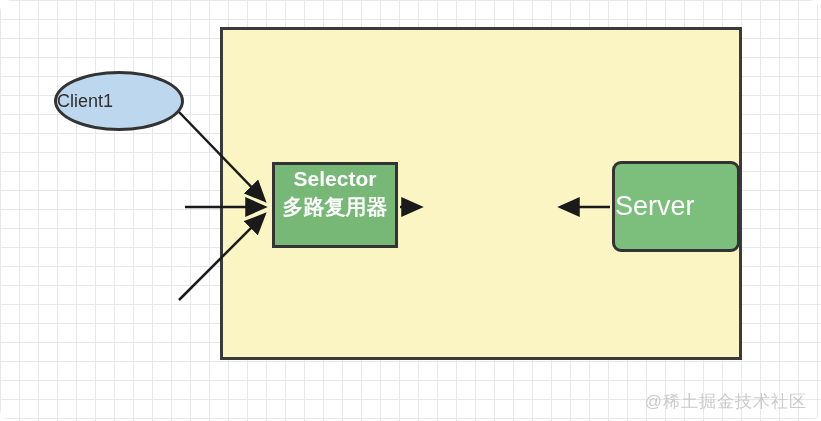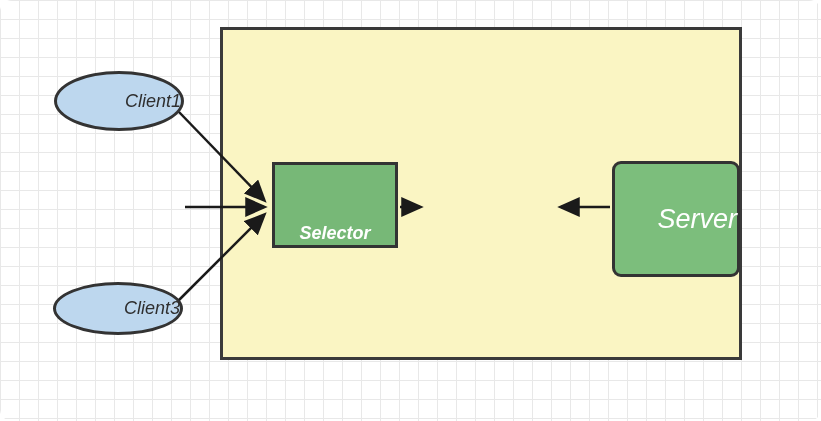--- a/index.html
+++ b/index.html
@@ -8,85 +8,84 @@
     width:821px;height:421px;
     font-family:"Liberation Sans","DejaVu Sans",sans-serif;
     background-color:#ffffff;
     background-image:
       linear-gradient(to right, #e8e8e8 1px, transparent 1px),
       linear-gradient(to bottom, #e8e8e8 1px, transparent 1px);
     background-size:19px 19px;
     border-radius:12px;
     overflow:hidden;
   }
-  .node{position:absolute;display:flex;align-items:center;justify-content:flex-end;box-sizing:border-box;font-style:italic;}
+  .node{position:absolute;display:flex;align-items:center;justify-content:flex-start;box-sizing:border-box;}
   .yellow-container{
     left:220px;top:27px;width:522px;height:333px;
     background:#faf5c3;border:3px solid #3a3a3a;z-index:1;
   }
   .client{
     width:130px;height:58px;border-radius:50%;
     background:#bdd7ee;border:3px solid #333333;
     color:#2f2f2f;font-size:18px;z-index:2;
   }
   .client1{left:54px;top:71px;height:60px;}
   .client2{left:53px;top:181px;height:53px;}
   .client3{left:53px;top:282px;height:53px;}
   .selector-box{
     left:272px;top:162px;width:126px;height:86px;
     background:#77b877;border:3px solid #333333;
-    color:#ffffff;font-weight:bold;font-size:18px;
+    color:#ffffff;font-weight:bold;font-size:21px;
     flex-direction:column;line-height:1.35;z-index:2;text-align:center;
   }
   .thread-ellipse{
     left:427px;top:179px;width:127px;height:58px;border-radius:50%;
     background:#f0890a;border:3px solid #333333;
     color:#ffffff;font-size:18px;font-weight:600;z-index:2;
   }
   .server-box{
-    left:612px;top:161px;width:128px;height:116px;
+    left:612px;top:161px;width:128px;height:91px;
     background:#7cbe7c;border:3px solid #333333;border-radius:9px;
     color:#ffffff;font-size:27px;z-index:2;
   }
   .arrow-layer{position:absolute;left:0;top:0;width:821px;height:421px;z-index:3;pointer-events:none;}
   .watermark{
     position:absolute;right:14px;bottom:8px;
     color:#cbcbcb;font-size:17px;z-index:4;letter-spacing:1px;
   }
 </style>
 </head>
 <body>
 
 <div class="canvas">
 
   <div class="node yellow-container"></div>
 
   <div class="node client client1">
     <span>Client1</span>
   </div>
-  <div class="node client client3">
-    <span>Client3</span>
-  </div>
 
   <div class="node selector-box">
     <span>Selector</span>
+    <span>多路复用器</span>
   </div>
 
 
   <div class="node server-box">
     <span>Server</span>
   </div>
 
   <svg class="arrow-layer" viewBox="0 0 821 421" xmlns="http://www.w3.org/2000/svg">
     <defs>
       <marker id="arrowhead" markerWidth="9" markerHeight="8" refX="7.5" refY="4" orient="auto">
         <polygon points="0 0, 9 4, 0 8" fill="#1a1a1a"></polygon>
       </marker>
     </defs>
     <line x1="179" y1="112" x2="264" y2="200" stroke="#1a1a1a" stroke-width="2.5" marker-end="url(#arrowhead)"></line>
     <line x1="185" y1="207" x2="264" y2="207" stroke="#1a1a1a" stroke-width="2.5" marker-end="url(#arrowhead)"></line>
     <line x1="179" y1="300" x2="264" y2="215" stroke="#1a1a1a" stroke-width="2.5" marker-end="url(#arrowhead)"></line>
     <line x1="400" y1="207" x2="420" y2="207" stroke="#1a1a1a" stroke-width="2.5" marker-end="url(#arrowhead)"></line>
     <line x1="610" y1="207" x2="561" y2="207" stroke="#1a1a1a" stroke-width="2.5" marker-end="url(#arrowhead)"></line>
   </svg>
 
+  <div class="watermark">@稀土掘金技术社区</div>
 
 </div>
 
 </body></html>

